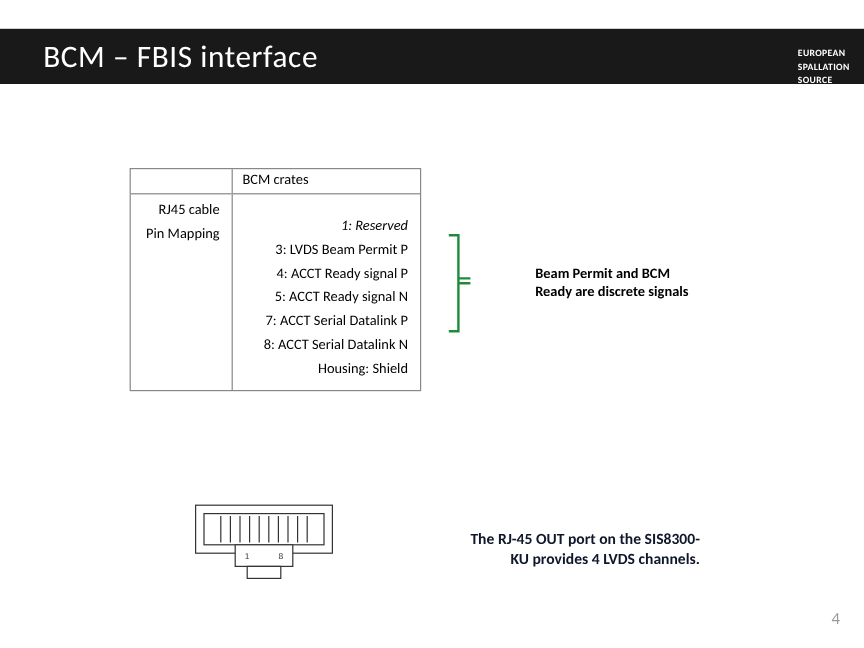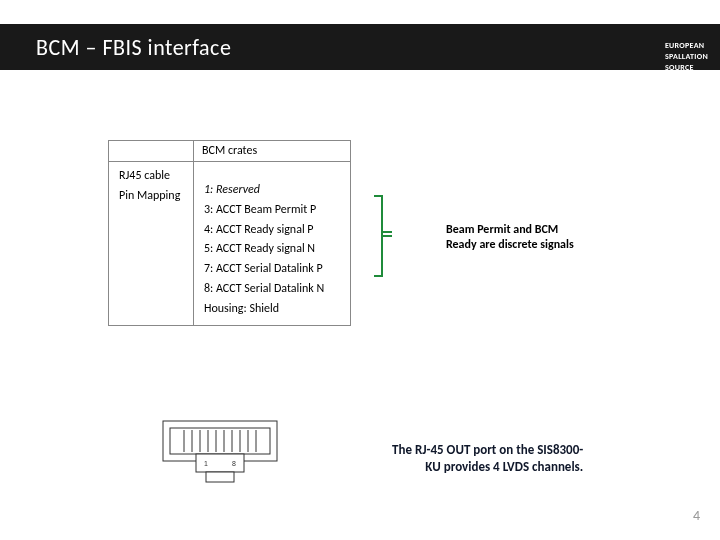--- a/index.html
+++ b/index.html
@@ -22,21 +22,21 @@
     left: 0;
     top: 24px;
     width: 720px;
     height: 46px;
     background: #191919;
     display: flex;
     align-items: center;
   }
   .title {
     color: #fff;
-    font-size: 22px;
+    font-size: 26px;
     font-weight: 400;
     margin-left: 36px;
     letter-spacing: 0.5px;
   }
   .logo {
     position: absolute;
     right: 76px;
     top: 27px;
   }
   .logo svg { display: block; }
@@ -73,20 +73,21 @@
     border-bottom: 1px solid #888;
     font-weight: 400;
     min-height: 14px;
   }
   .mapping .body {
     padding: 4px 10px 6px 10px;
   }
   .mapping .body div {
     padding: 3px 0;
     white-space: nowrap;
+    text-align: right;
   }
   .mapping .body .it {
     font-style: italic;
   }
   .col-left { width: 84px; }
   .col-right { width: 156px; }
 
   .bracket-svg {
     position: absolute;
     left: 372px;
@@ -154,21 +155,21 @@
       <div class="hdr"></div>
       <div class="body">
         <div>RJ45 cable</div>
         <div>Pin Mapping</div>
       </div>
     </div>
     <div class="col col-right">
       <div class="hdr">BCM crates</div>
       <div class="body" id="right-body">
           <div class="it">1: Reserved</div>
-          <div>3: ACCT Beam Permit P</div>
+          <div>3: LVDS Beam Permit P</div>
           <div>4: ACCT Ready signal P</div>
           <div>5: ACCT Ready signal N</div>
           <div>7: ACCT Serial Datalink P</div>
           <div>8: ACCT Serial Datalink N</div>
           <div>Housing: Shield</div>
         </div>
     </div>
   </div>
 
   <svg class="bracket-svg" viewBox="0 0 22 84">

